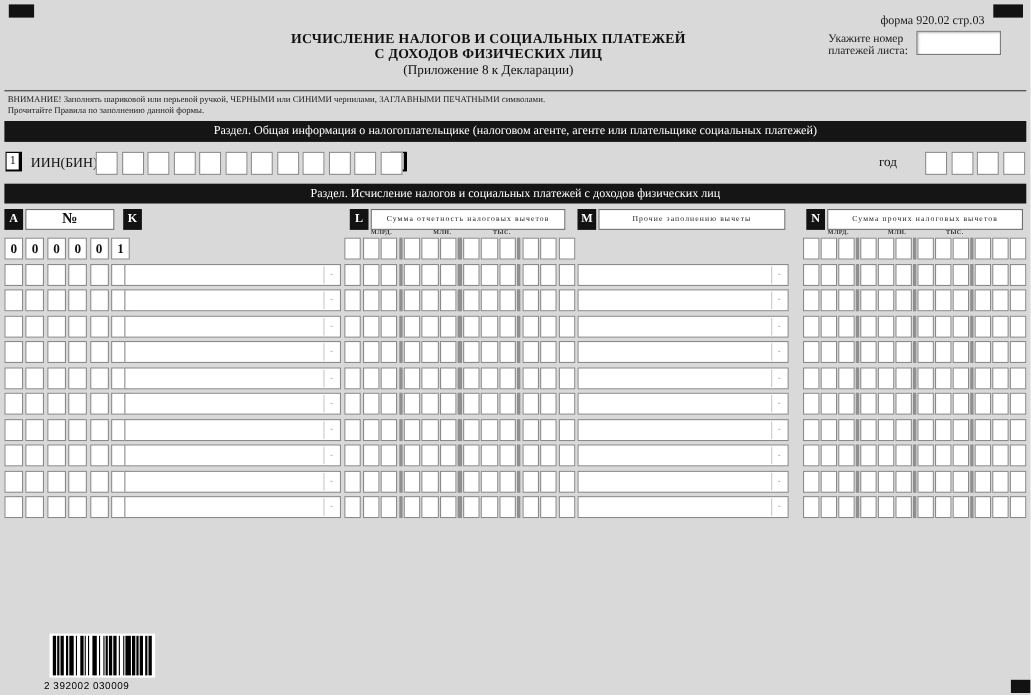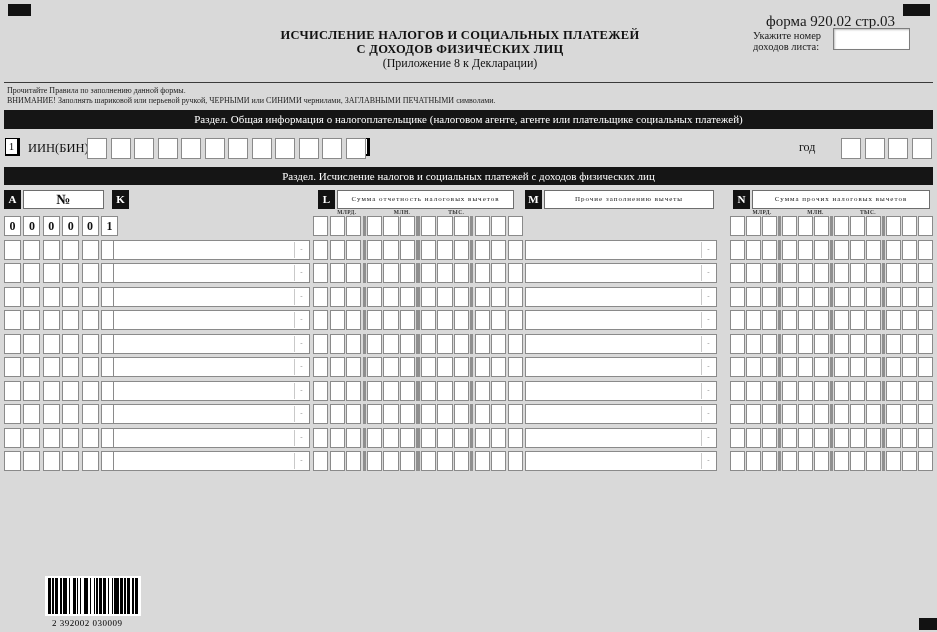--- a/index.html
+++ b/index.html
@@ -1,20 +1,20 @@
 <!DOCTYPE html>
 <html><head>
 <meta charset="utf-8">
 <style>
   html,body{margin:0;padding:0;background:#fff;}
   .page{position:relative;width:937px;height:632px;background:#d9d9d9;
         font-family:"Liberation Serif",serif;color:#111;overflow:hidden;}
   .corner{position:absolute;background:#121212;}
   .hline{position:absolute;height:1px;background:#3a3a3a;}
-  .form-ref{position:absolute;font-size:15px;text-align:right;color:#1a1a1a;}
+  .form-ref{position:absolute;font-size:11px;text-align:right;color:#1a1a1a;}
   .title{position:absolute;text-align:center;line-height:14px;}
   .title .t1,.title .t2{font-size:12.5px;font-weight:bold;letter-spacing:.3px;}
   .title .t3{font-size:12px;font-weight:normal;}
   .sheet-label{position:absolute;font-size:10.5px;line-height:11px;color:#1a1a1a;}
   .sheet-input{position:absolute;background:#fff;border:1px solid #7d7d7d;
                box-shadow:inset 1px 1px 2px rgba(0,0,0,.25);box-sizing:border-box;}
   .instr{position:absolute;font-size:8px;line-height:9.5px;color:#222;}
   .band{position:absolute;background:#151515;color:#fff;text-align:center;
         font-size:11px;box-sizing:border-box;}
   .numbox{position:absolute;background:#fff;border:1px solid #000;border-right:3px solid #000;
@@ -31,50 +31,50 @@
   .hdrbox.small{font-size:7px;letter-spacing:1px;line-height:17px;color:#222;}
   .sublabel{position:absolute;font-size:5.5px;font-weight:bold;color:#333;
             text-align:right;letter-spacing:.4px;}
   .field{position:absolute;background:#fff;border:1px solid #8a8a8a;box-sizing:border-box;}
   .field-mark{position:absolute;right:1px;top:1px;bottom:1px;width:13px;
               border-left:1px solid #c9c9c9;font-size:7px;color:#777;
               text-align:center;line-height:15px;}
   .sep{position:absolute;background:#8f8f8f;}
   .barcode{position:absolute;background:#fff;}
   .bar{position:absolute;background:#000;top:2px;}
-  .barcode-text{position:absolute;font-family:Liberation Serif, serif;
-                font-size:9px;letter-spacing:.5px;color:#000;margin-left:12px;}
+  .barcode-text{position:absolute;font-family:Liberation Sans, sans-serif;
+                font-size:9px;letter-spacing:.5px;color:#000;}
 </style>
 </head>
 <body>
 
 <div class="page" id="page">
 
   <div class="corner" style="left:8px;top:4px;width:23px;height:12px;"></div>
   <div class="corner" style="left:903px;top:4px;width:27px;height:12px;"></div>
   <div class="corner" style="left:919px;top:618px;width:18px;height:12px;"></div>
 
   <div class="form-ref" style="left:745px;top:13px;width:150px;">форма 920.02 стр.03</div>
 
-  <div class="title" style="left:180px;top:28px;width:560px;">
+  <div class="title" style="left:164px;top:28px;width:560px;">
     <div class="t1">ИСЧИСЛЕНИЕ  НАЛОГОВ И СОЦИАЛЬНЫХ ПЛАТЕЖЕЙ</div>
     <div class="t2">С ДОХОДОВ  ФИЗИЧЕСКИХ ЛИЦ</div>
     <div class="t3">(Приложение 8 к Декларации)</div>
   </div>
 
   <div class="sheet-label" style="left:753px;top:30px;">
     <div>Укажите номер</div>
-    <div>доходов листа:</div>
+    <div>платежей листа:</div>
   </div>
   <div class="sheet-input" style="left:833px;top:28px;width:77px;height:22px;"></div>
 
   <div class="hline" style="left:4px;top:82px;width:929px;"></div>
   <div class="instr" style="left:7px;top:86px;width:900px;">
+    <div>ВНИМАНИЕ! Заполнять шариковой или перьевой ручкой, ЧЕРНЫМИ или СИНИМИ чернилами, ЗАГЛАВНЫМИ ПЕЧАТНЫМИ символами.</div>
     <div>Прочитайте Правила по заполнению данной формы.</div>
-    <div>ВНИМАНИЕ! Заполнять шариковой или перьевой ручкой, ЧЕРНЫМИ или СИНИМИ чернилами, ЗАГЛАВНЫМИ ПЕЧАТНЫМИ символами.</div>
   </div>
 
   <div class="band" style="left:4px;top:110px;width:929px;height:19px;line-height:19px;">Раздел. Общая информация о налогоплательщике (налоговом агенте, агенте или плательщике социальных платежей)</div>
 
   <div class="numbox" style="left:5px;top:138px;width:15px;height:18px;">1</div>
   <div class="lbl" style="left:28px;top:141px;">ИИН(БИН)</div>
 
   <div class="numbox" style="left:355px;top:138px;width:15px;height:18px;">2</div>
   <div class="lbl" style="left:799px;top:140px;font-size:12px;">год</div>
 

